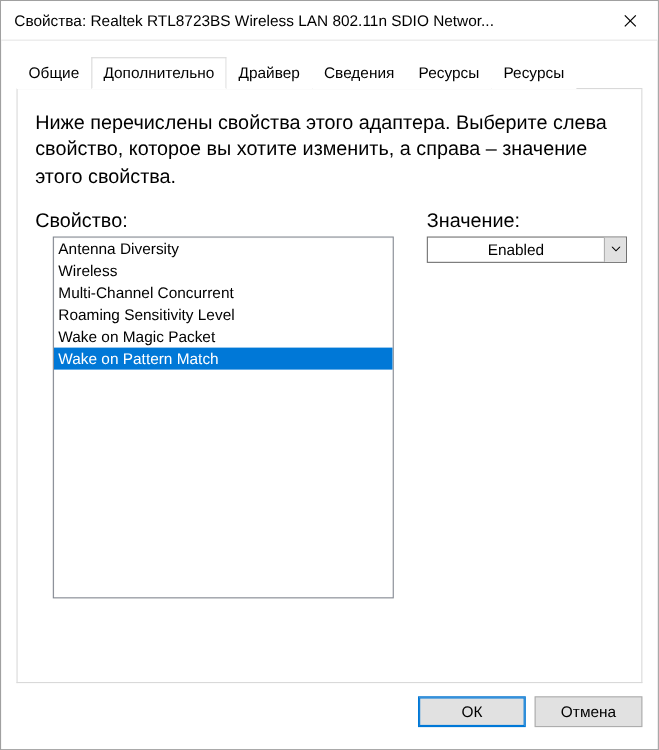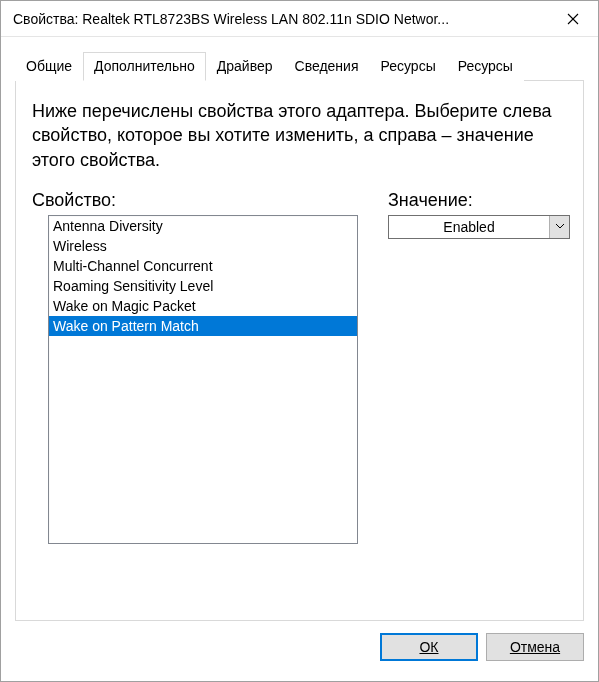--- a/index.html
+++ b/index.html
@@ -148,21 +148,20 @@
     }
     .dropdown-arrow svg {
       width: 8px;
       height: 5px;
     }
     .button-bar {
       display: flex;
       justify-content: flex-end;
       gap: 8px;
       padding: 12px 14px 14px 0;
-      text-decoration: underline;
     }
     .btn {
       min-width: 98px;
       height: 28px;
       border: 1px solid #adadad;
       background: #e1e1e1;
       font-size: 14px;
       font-family: inherit;
       cursor: pointer;
       color: #000;

